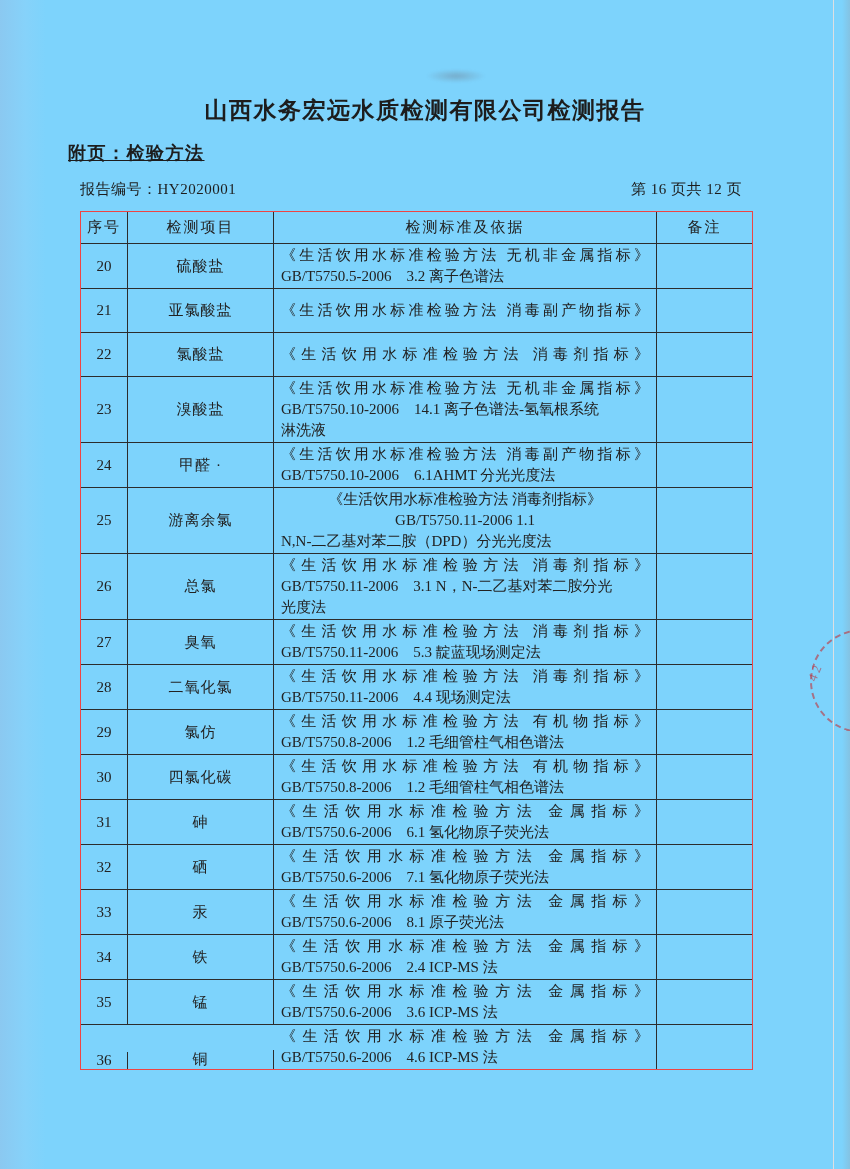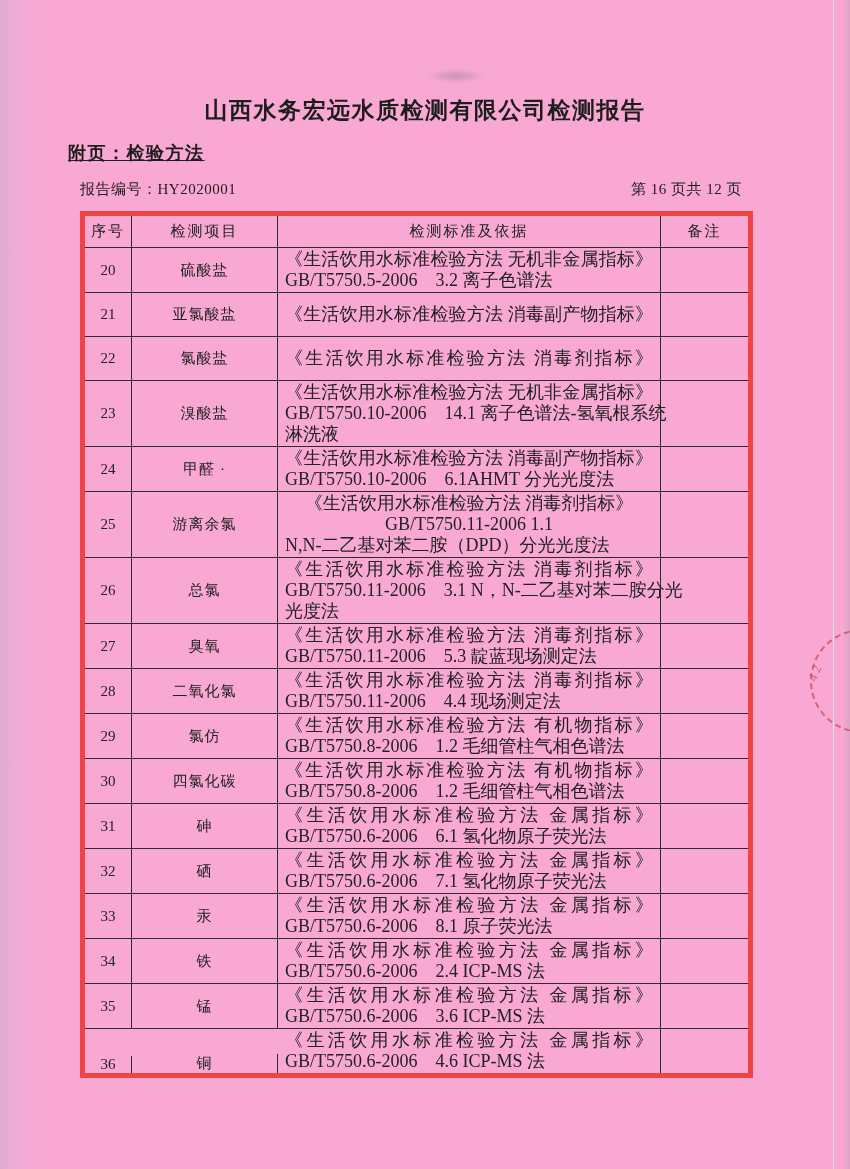--- a/index.html
+++ b/index.html
@@ -4,21 +4,21 @@
 <style>
   * { margin:0; padding:0; box-sizing:border-box; }
   html,body { width:850px; height:1169px; }
   body {
     font-family:"Liberation Serif", serif;
     color:#222;
     background:#fff;
   }
   .page {
     position:relative; width:850px; height:1169px;
-    background:#f9a8d4; overflow:hidden;
+    background:#7dd3fc; overflow:hidden;
   }
   
   .edge-left {
     position:absolute; left:0; top:0; width:46px; height:100%;
     background:linear-gradient(90deg, rgba(170,176,214,0.30), rgba(198,203,233,0.12) 55%, rgba(255,255,255,0));
     pointer-events:none;
   }
   .edge-right-shadow {
     position:absolute; right:0; top:0; width:8px; height:100%;
     background:linear-gradient(270deg, rgba(150,152,160,0.28), rgba(255,255,255,0));
@@ -49,32 +49,32 @@
     text-decoration:underline;
   }
   .meta-row {
     position:absolute; top:180px; left:80px; width:662px;
     display:flex; justify-content:space-between;
     font-size:15px; letter-spacing:0.5px; color:#1d1d1d;
   }
   
   .doc-table {
     position:absolute; top:211px; left:80px; width:673px;
-    border:5px solid #ef4444;
+    border:1px solid #ef4444;
   }
   .tr { display:flex; border-bottom:1px solid #2c2c2c; }
   .tr:last-child { border-bottom:none;align-items:flex-end; }
   .td {
     border-right:1px solid #2c2c2c;
     display:flex; flex-direction:column; justify-content:center;
   }
   .td:last-child { border-right:none; }
   .col-no    { width:47px;  text-align:center; font-size:15px; }
   .col-item  { width:146px; text-align:center; font-size:15px; letter-spacing:1px; }
-  .col-std   { width:383px; font-size:18px; line-height:21px; padding:1px 7px; }
+  .col-std   { width:383px; font-size:15px; line-height:21px; padding:1px 7px; }
   .col-rmk   { flex:1; }
   .thead { height:32px; }
   .thead .td { font-size:15px; letter-spacing:2px; text-align:center; }
   .body-row { min-height:44px; }
   .std-line { white-space:nowrap; }
   .std-line.spread { white-space:normal; text-align:justify; text-align-last:justify; }
   .std-line.centered { text-align:center; text-align-last:center; white-space:normal; }
   
   .stamp-circle {
     position:absolute; left:810px; top:629px; width:104px; height:104px;

